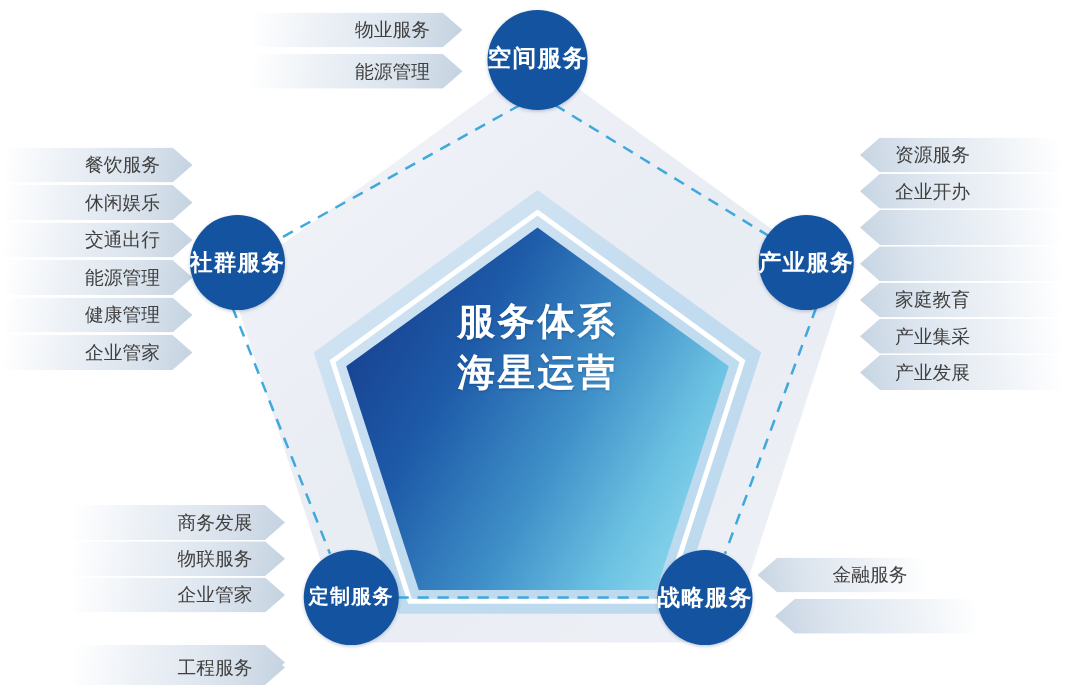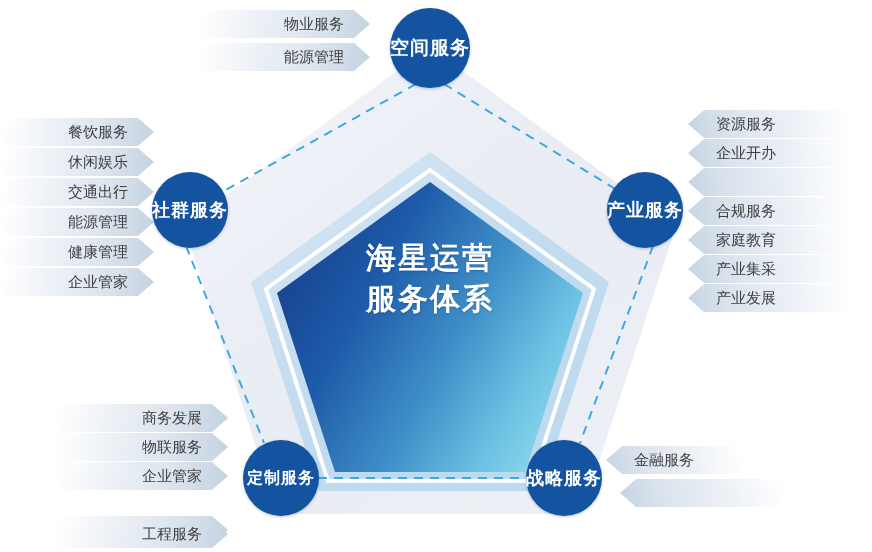--- a/index.html
+++ b/index.html
@@ -127,22 +127,22 @@
   </div>
 
   <div class="node" style="left:526px;top:440px;width:76px;height:76px;font-size:18px;">
     <span>战略</span>
     <span>服务</span>
   </div>
 
   <div style="position:absolute;left:300px;top:238px;width:260px;text-align:center;
               color:#ffffff;font-size:30px;font-weight:bold;line-height:1.35;
               letter-spacing:2px;z-index:25;text-shadow:0 1px 2px rgba(10,40,90,.30);">
+    <div>服务体系</div>
     <div>海星运营</div>
-    <div>服务体系</div>
   </div>
 
   <div class="pillgroup" style="left:202px;top:10px;width:168px;">
     <div class="pill right" style="left:0;top:0;width:168px;">
       <div class="bg"></div>
       <div class="txt">物业服务</div>
     </div>
     <div class="pill right" style="left:0;top:33px;width:168px;">
       <div class="bg"></div>
       <div class="txt">能源管理</div>
@@ -183,21 +183,20 @@
     </div>
     <div class="pill left" style="left:0;top:29px;width:160px;">
       <div class="bg"></div>
       <div class="txt">企业开办</div>
     </div>
     <div class="pill left" style="left:0;top:58px;width:160px;">
       <div class="bg"></div>
     </div>
     <div class="pill left" style="left:0;top:87px;width:160px;">
       <div class="bg"></div>
-      <div class="txt">合规服务</div>
     </div>
     <div class="pill left" style="left:0;top:116px;width:160px;">
       <div class="bg"></div>
       <div class="txt">家庭教育</div>
     </div>
     <div class="pill left" style="left:0;top:145px;width:160px;">
       <div class="bg"></div>
       <div class="txt">产业集采</div>
     </div>
     <div class="pill left" style="left:0;top:174px;width:160px;">
@@ -223,21 +222,21 @@
       <div class="bg"></div>
       <div class="txt">资源服务</div>
     </div>
     <div class="pill right" style="left:0;top:116px;width:170px;">
       <div class="bg"></div>
       <div class="txt">工程服务</div>
     </div>
   </div>
 
   <div class="pillgroup" style="left:606px;top:446px;width:176px;">
-    <div class="pill left" style="left:0;top:0px;width:134px;">
+    <div class="pill left" style="left:0;top:0px;width:134px;justify-content:flex-end;">
       <div class="bg"></div>
       <div class="txt">金融服务</div>
     </div>
     <div class="pill left" style="left:14px;top:33px;width:162px;">
       <div class="bg"></div>
     </div>
   </div>
 
 </div>
 

